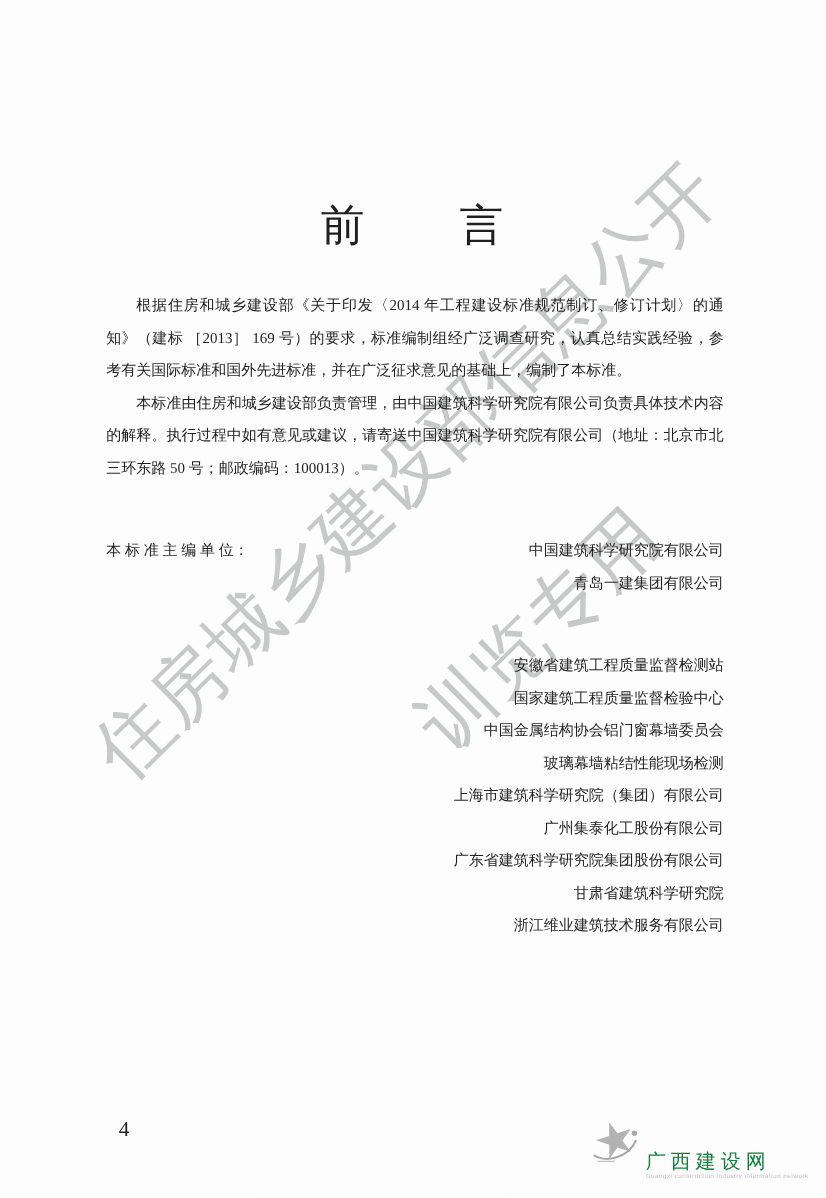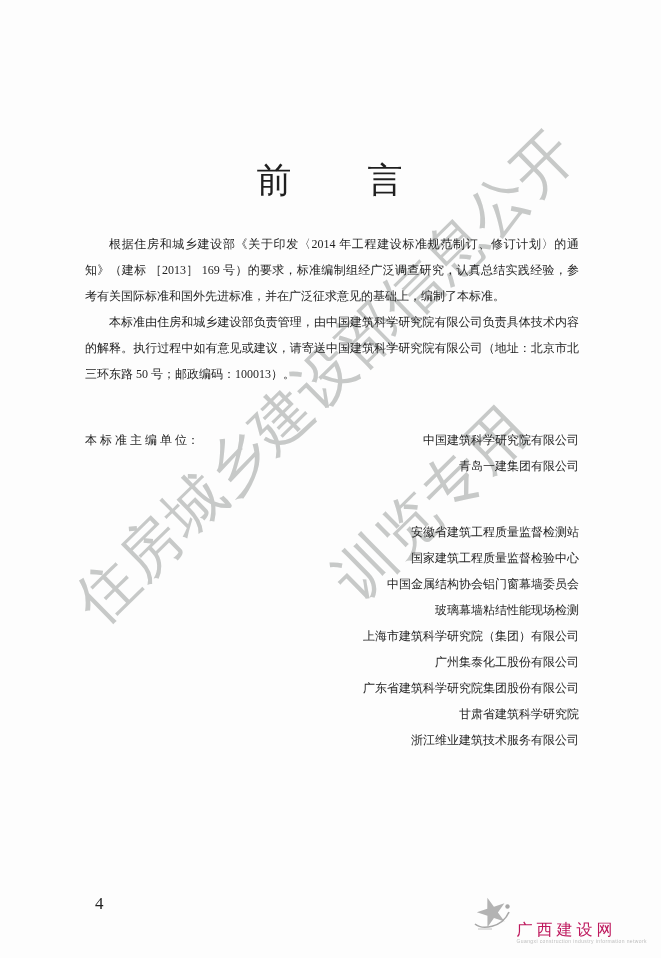--- a/index.html
+++ b/index.html
@@ -60,21 +60,21 @@
     right:14px;bottom:14px;
     display:flex;
     align-items:center;
     gap:5px;
     z-index:2;
   }
   .logo-text-block{display:flex;flex-direction:column;}
   .logo-name{
     font-size:16px;
     letter-spacing:4px;
-    color:#be185d;
+    color:#15803d;
     line-height:17px;
     margin-top:31px;
   }
   .logo-tagline{
     font-size:5px;
     color:#bdbdbd;
     letter-spacing:0.4px;
     line-height:6px;
     font-family:"Liberation Sans","DejaVu Sans",sans-serif;
   }

